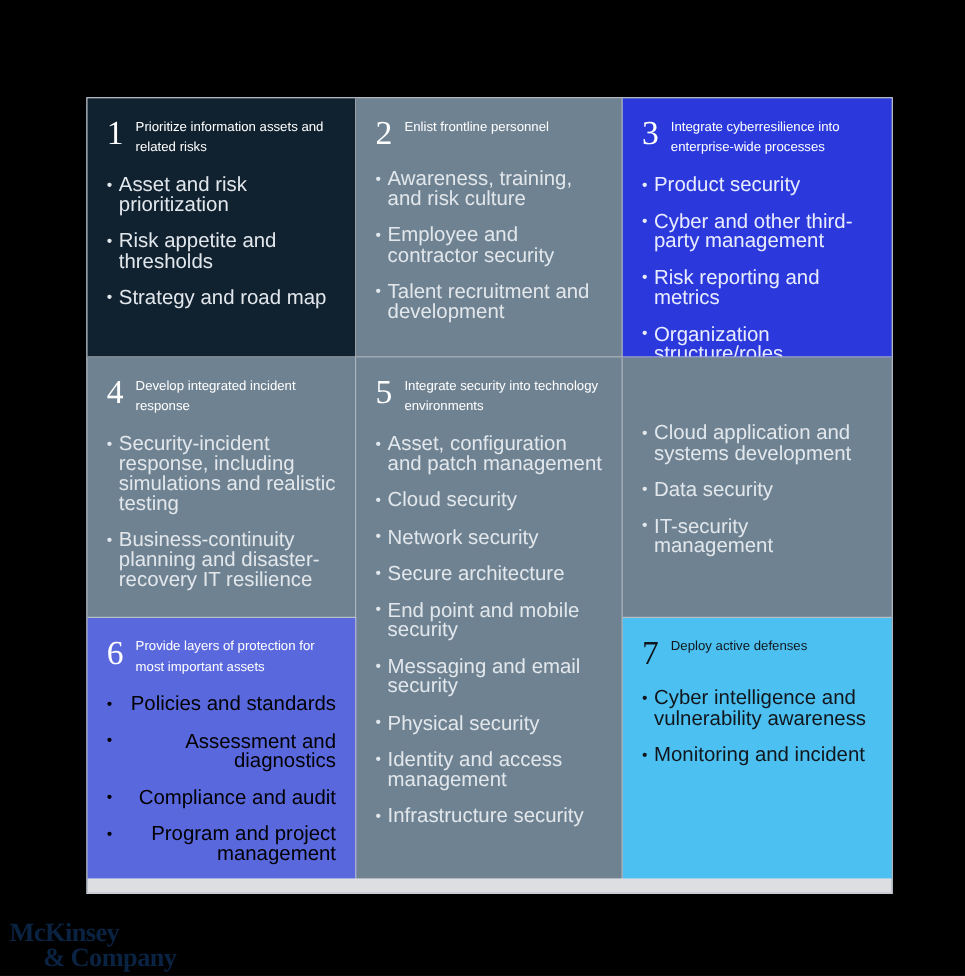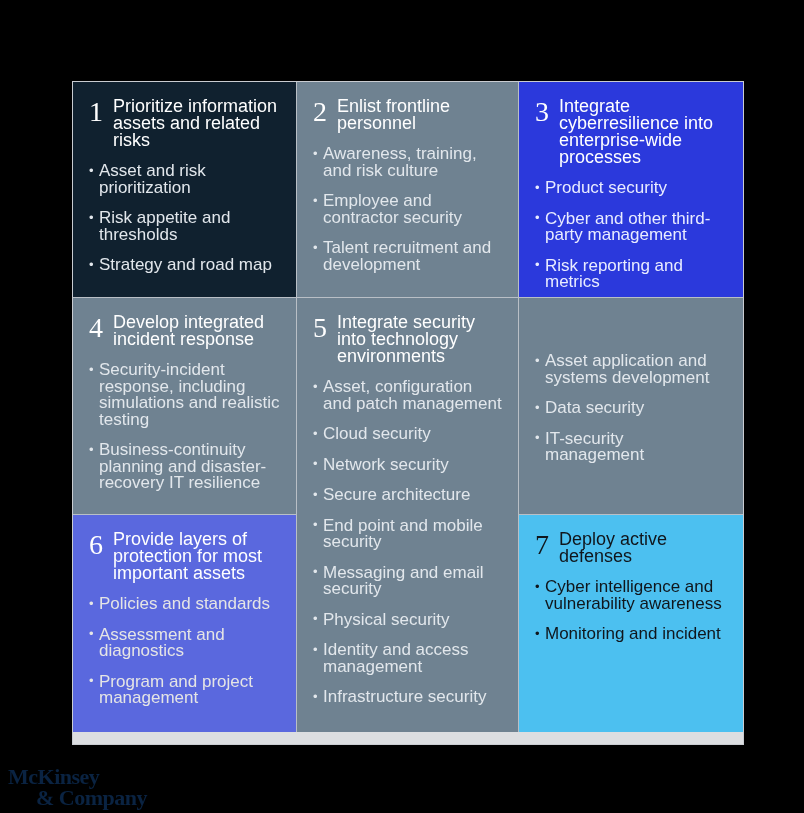--- a/index.html
+++ b/index.html
@@ -67,21 +67,21 @@
     line-height: 30px;
     font-weight: 400;
     color: #ffffff;
     width: 24px;
     flex: 0 0 24px;
     text-align: left;
     margin-top: 1px;
     letter-spacing: 0;
   }
   .cell-title {
-    font-size: 18px;
+    font-size: 11px;
     line-height: 17px;
     color: #ffffff;
     font-weight: 400;
     padding-top: 2px;
   }
   .c-cyan .cell-num,
   .c-cyan .cell-title { color: #10161c; }
 
   ul.bullets {
     list-style: none;
@@ -104,21 +104,21 @@
     top: -0.5px;
     font-size: 13px;
     line-height: 16.5px;
     color: #e2e7ec;
   }
   .c-cyan ul.bullets li,
   .c-cyan ul.bullets li::before { color: #10161c; }
   .c-blue ul.bullets li,
   .c-blue ul.bullets li::before { color: #e9ecff; }
   .c-purple ul.bullets li,
-  .c-purple ul.bullets li::before { color: #e5e5e5; }
+  .c-purple ul.bullets li::before { color: #000000; text-align: right; }
 
   
   #grid-footer-strip {
     position: absolute;
     left: 0;
     bottom: 0;
     width: 100%;
     height: 12px;
     background: #dcdee1;
   }
@@ -221,36 +221,37 @@
           <li>Physical security</li>
           <li>Identity and access management</li>
           <li>Infrastructure security</li>
         </ul>
       </div>
     </div>
 
     <div class="cell c-gray sep-bottom" style="left:446px; top:216px; width:224px; height:217px;">
       <div class="cell-inner" style="padding-top:55px;">
         <ul class="bullets">
-          <li>Asset application and systems development</li>
+          <li>Cloud application and systems development</li>
           <li>Data security</li>
           <li>IT-security management</li>
         </ul>
       </div>
     </div>
 
     <div class="cell c-purple sep-right" style="left:0px; top:433px; width:224px; height:219px;">
       <div class="cell-inner">
         <div class="cell-head">
           <div class="cell-num">6</div>
           <div class="cell-title">Provide layers of protection for most important assets</div>
         </div>
         <ul class="bullets">
           <li>Policies and standards</li>
           <li>Assessment and diagnostics</li>
+          <li>Compliance and audit</li>
           <li>Program and project management</li>
         </ul>
       </div>
     </div>
 
     <div class="cell c-cyan" style="left:446px; top:433px; width:224px; height:219px;">
       <div class="cell-inner">
         <div class="cell-head">
           <div class="cell-num">7</div>
           <div class="cell-title">Deploy active defenses</div>

